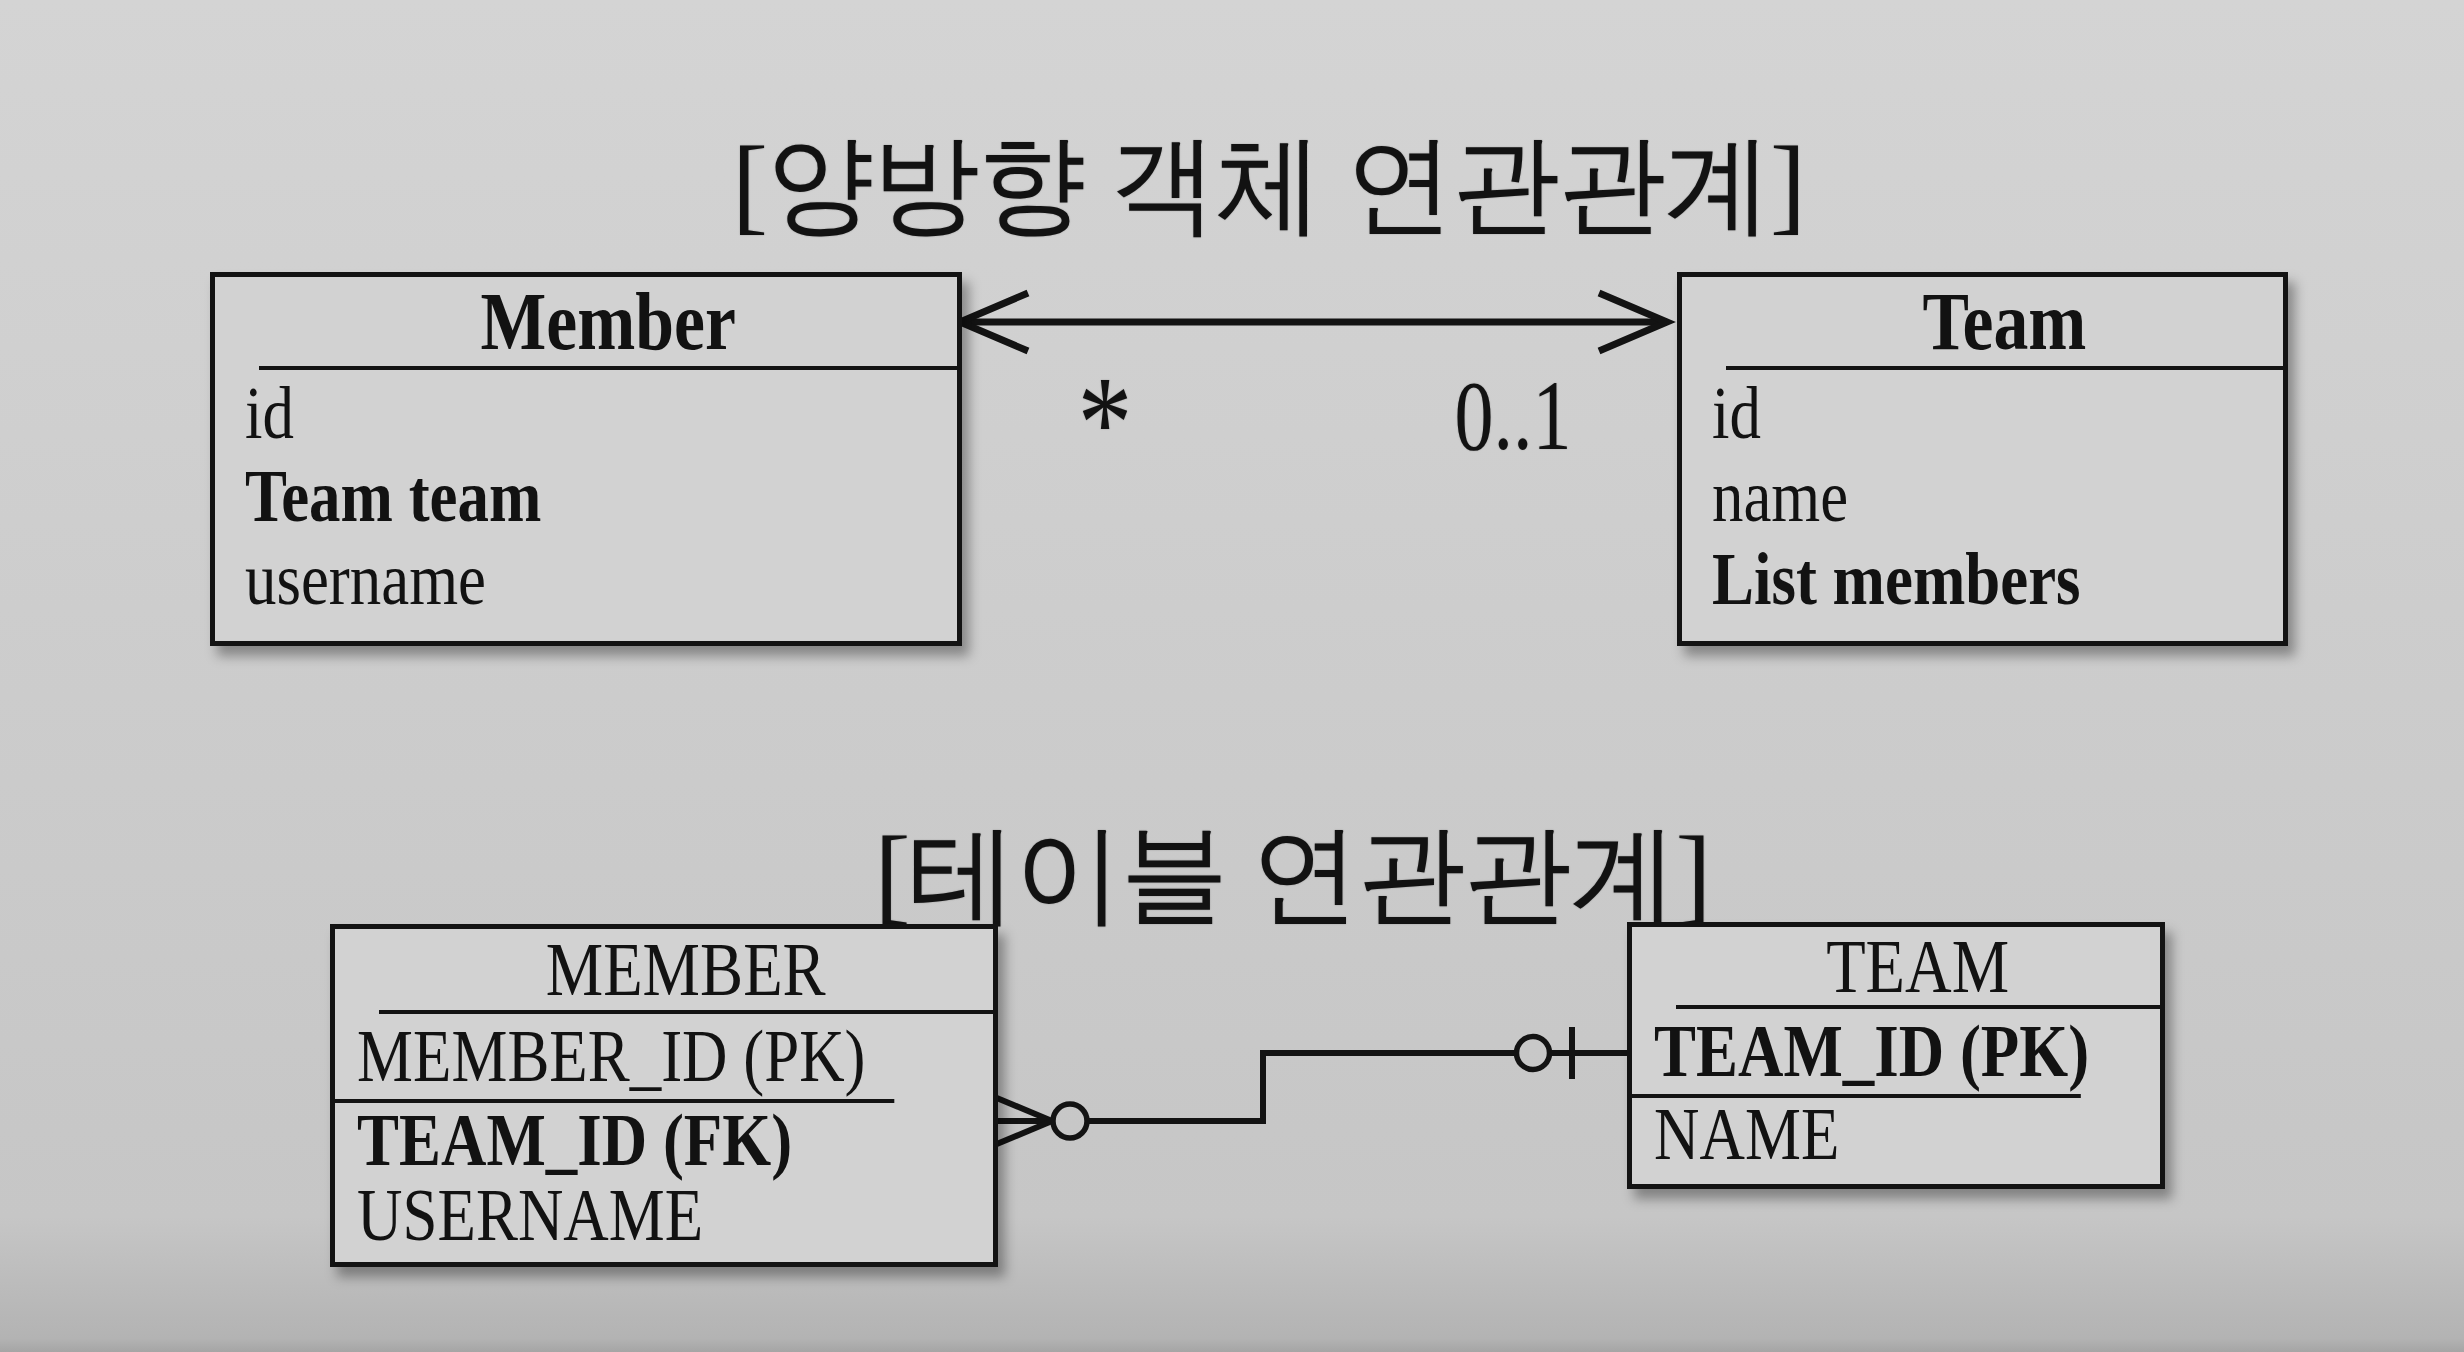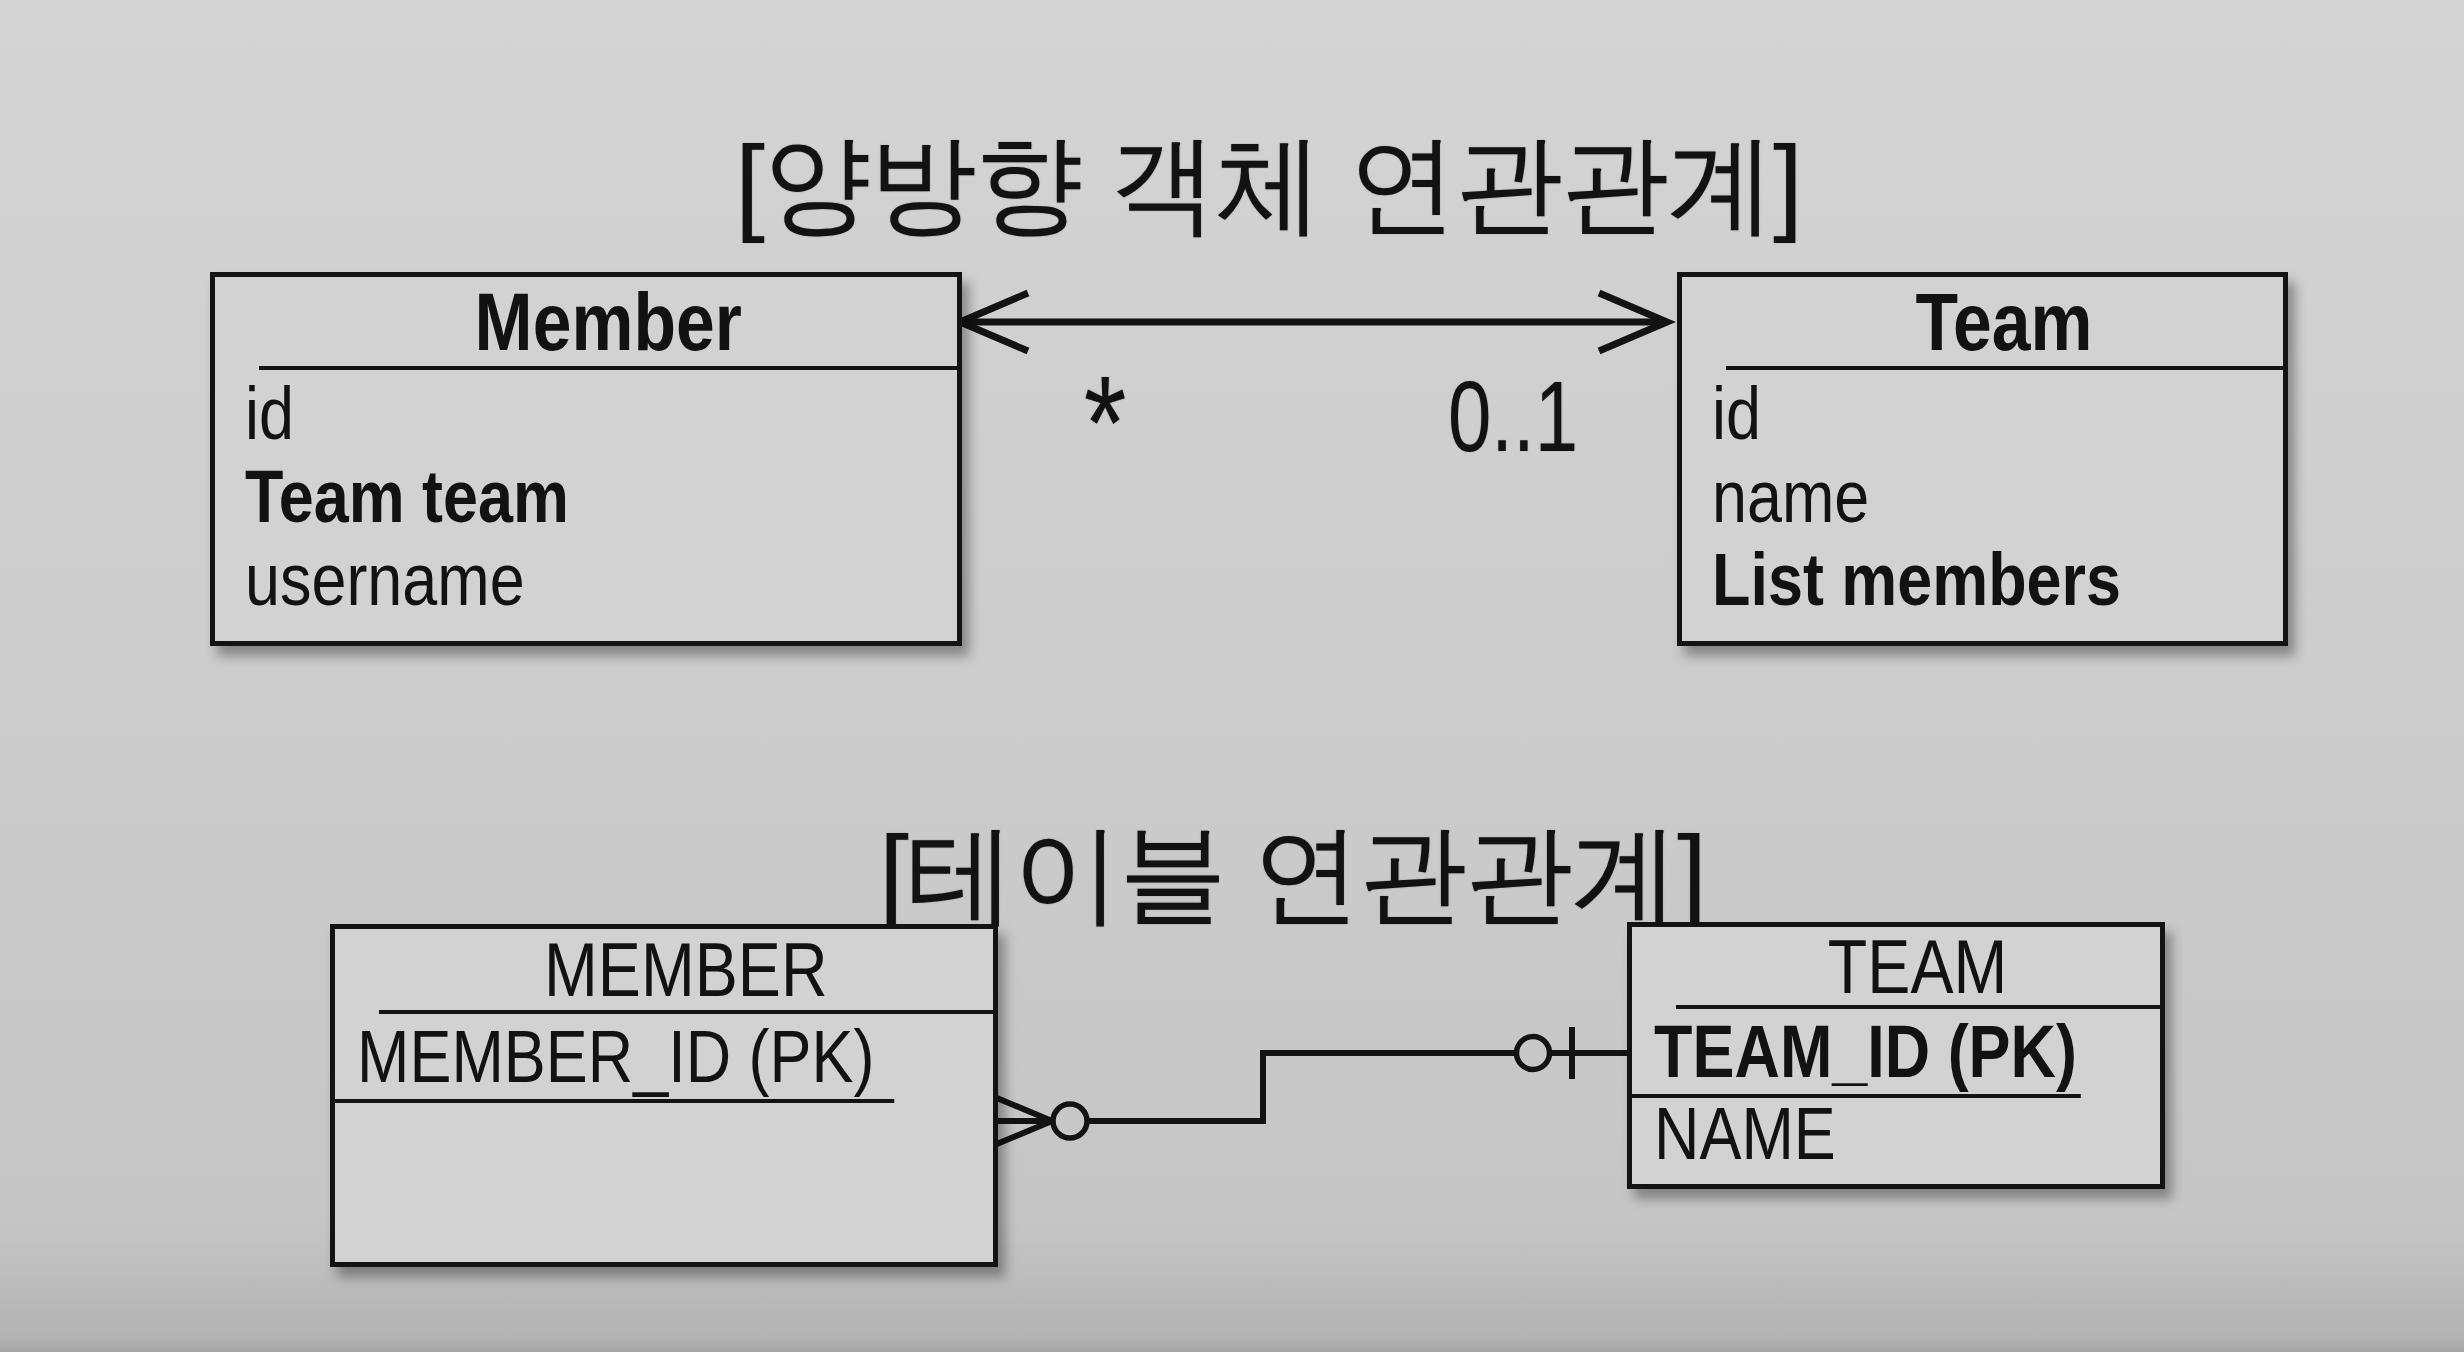--- a/index.html
+++ b/index.html
@@ -1,19 +1,19 @@
 <!DOCTYPE html>
 <html><head>
 <meta charset="utf-8">
 <style>
   html,body{margin:0;padding:0;background:#9f9f9f;}
   .canvas{
     position:relative;width:2464px;height:1352px;overflow:hidden;
     background:linear-gradient(180deg,#d4d4d4 0%,#cdcdcd 45%,#c6c6c6 90%,#b3b3b3 99%,#a5a5a5 100%);
-    font-family:Liberation Sans, sans-serif;color:#121212;
+    font-family:Liberation Serif, serif;color:#121212;
   }
   .t{position:absolute;white-space:nowrap;text-shadow:0 0 1.5px rgba(20,20,20,.35);}
   .title{font-size:108px;font-weight:400;letter-spacing:-2px;transform:translateX(-50%);}
   .title1{left:1268px;top:112px;}
   .title2{left:1292px;top:802px;}
 
   
   .box{position:absolute;border:5px solid #131313;background:#d2d2d2;
        box-shadow:7px 10px 11px rgba(0,0,0,.34);}
   .hdr{display:flex;align-items:center;justify-content:center;border-bottom:4px solid #131313;margin-left:44px;}
@@ -99,20 +99,24 @@
   </div>
 
   <div class="t star">*</div>
   <div class="t zeroone">0..1</div>
 
   <div class="box member-table">
     <div class="hdr er-hdr">
       <span class="cx cx-c">MEMBER</span>
     </div>
     <div class="er-row keyrow cx cx-l">MEMBER_ID (PK)</div>
+    <div class="er-body">
+      <div class="class-row bold cx cx-l">TEAM_ID (FK)</div>
+      <div class="class-row cx cx-l">USERNAME</div>
+    </div>
   </div>
 
   <div class="box team-table">
     <div class="hdr er-hdr">
       <span class="cx cx-c">TEAM</span>
     </div>
     <div class="er-row keyrow bold cx cx-l">TEAM_ID (PK)</div>
     <div class="er-body">
       <div class="class-row cx cx-l">NAME</div>
     </div>

